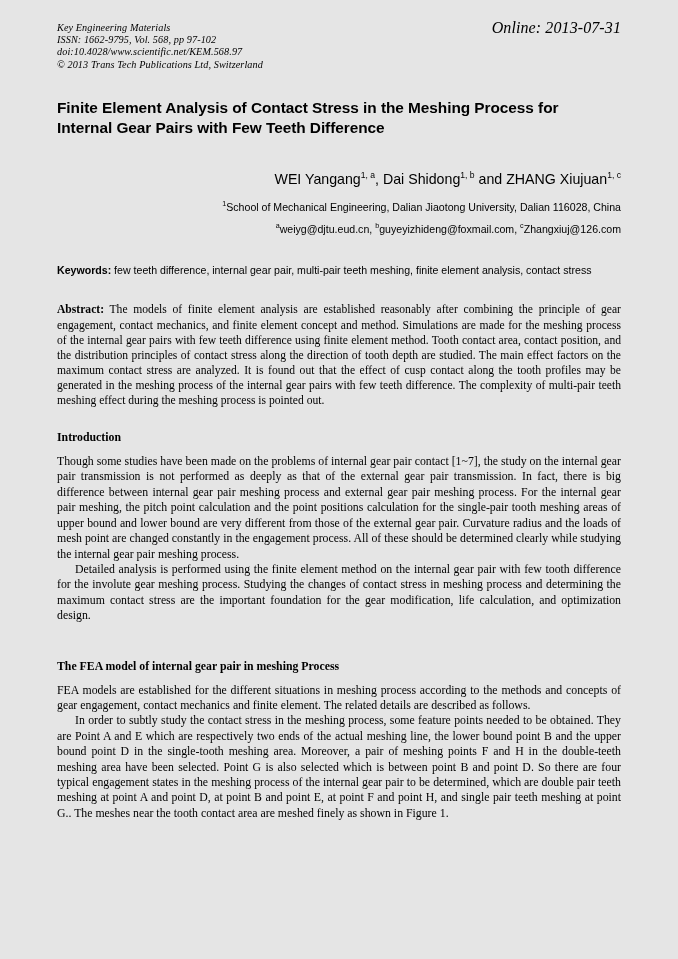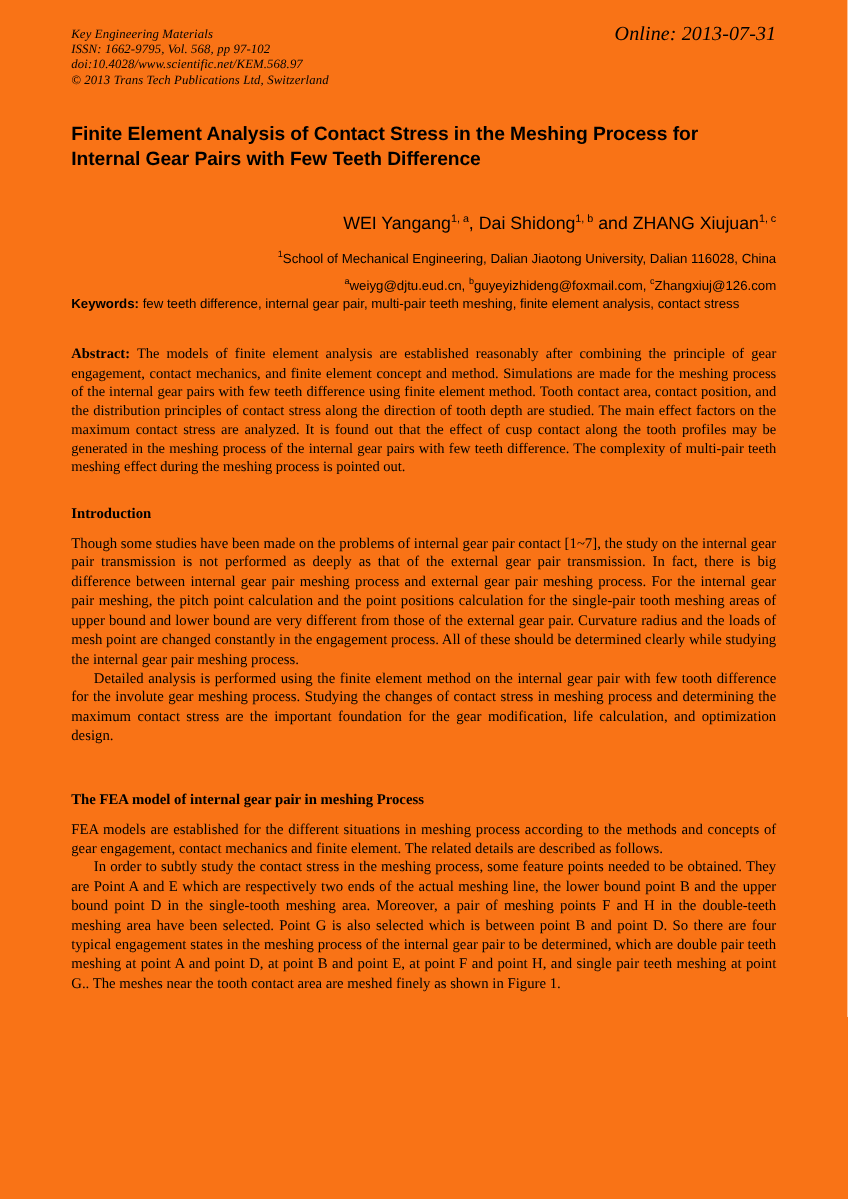--- a/index.html
+++ b/index.html
@@ -10,21 +10,21 @@
   body {
     font-family: "Liberation Serif", serif;
     color: #000000;
     -webkit-font-smoothing: antialiased;
   }
   .page {
     position: relative;
     width: 678px;
     height: 959px;
     margin: 0 auto;
-    background: #f97316;
+    background: #e5e5e5;
     box-sizing: border-box;
     overflow: hidden;
   }
   .content {
     position: absolute;
     left: 57px;
     top: 22px;
     width: 564px;
   }
 
@@ -87,20 +87,21 @@
   .emails {
     margin-top: 8px;
     text-align: right;
     font-family: "Liberation Sans", sans-serif;
     font-size: 10.6px;
     line-height: 14px;
   }
 
   
   .keywords {
+    margin-top: 27px;
     font-family: "Liberation Sans", sans-serif;
     font-size: 10.6px;
     line-height: 14.6px;
     text-align: left;
   }
   .keywords .kw-label { font-weight: bold; }
 
   
   .abstract {
     margin-top: 25px;

